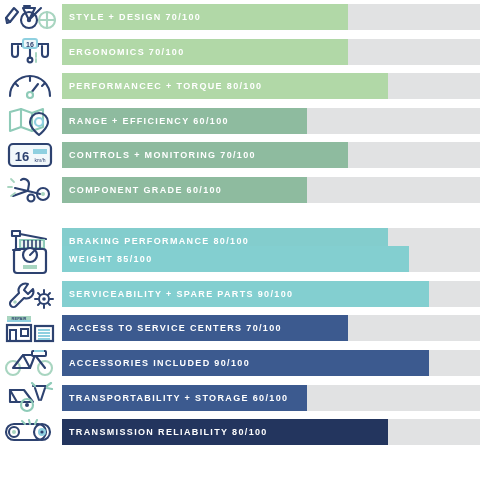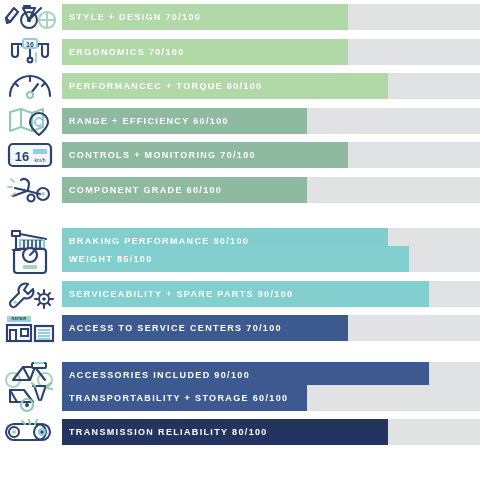--- a/index.html
+++ b/index.html
@@ -265,21 +265,21 @@
             <path d="M34 17h12M34 20h12M34 23h12M34 26h12"></path>
           </g>
       </svg>
       </div>
       <div class="bar-wrap">
         <div class="track" style="background: rgb(225, 226, 227);"></div>
         <div class="fill" style="width: 285.6px; background: rgb(60, 90, 143);"></div>
         <div class="bar-label">ACCESS TO SERVICE CENTERS 70/100</div>
       </div>
     </div>
-    <div class="row" style="top: 362px;">
+    <div class="row" style="top: 350px;">
       <div class="icon-cell">
         <svg width="52" height="30" viewBox="0 0 52 30">
         <g stroke="#a8d5c0" fill="none" stroke-width="2.1" stroke-linecap="round" stroke-linejoin="round">
             <circle cx="9" cy="20" r="7"></circle>
             <circle cx="41" cy="20" r="7"></circle>
           </g>
         <g stroke="#2d4270" fill="none" stroke-width="2.1" stroke-linecap="round" stroke-linejoin="round">
           <path d="M9 20 L19 7 L31 7 L41 20 M9 20 L26 20 L19 7"></path>
           <path d="M31 7 L26 20"></path>
         </g>

